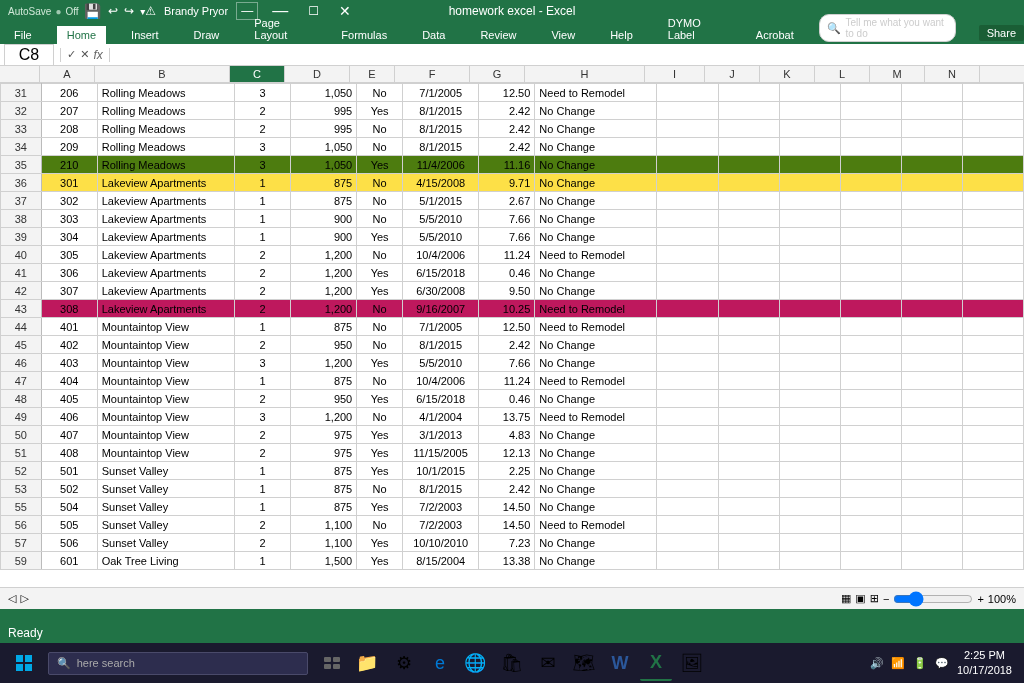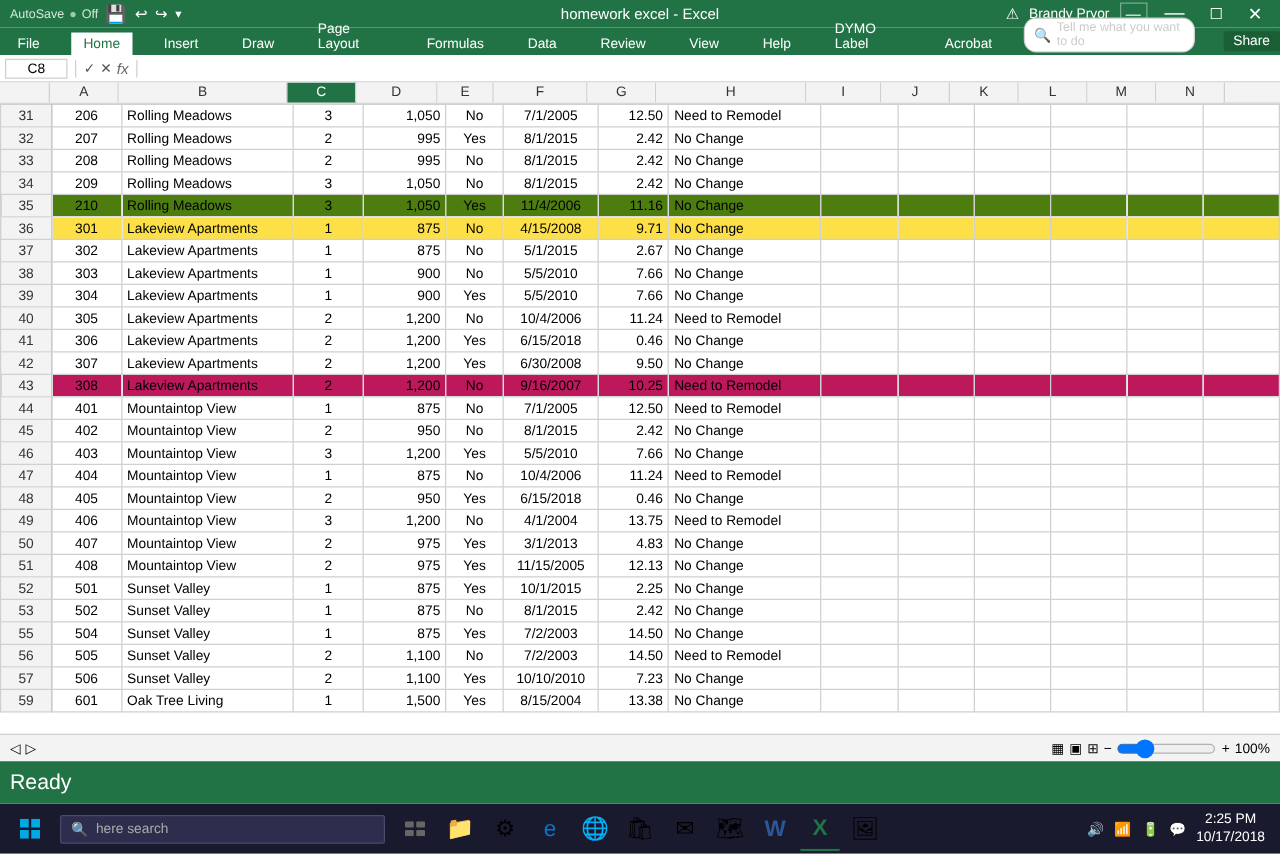--- a/index.html
+++ b/index.html
@@ -4,21 +4,20 @@
   <style>
     * { margin: 0; padding: 0; box-sizing: border-box; }
     body { font-family: 'Segoe UI', Arial, sans-serif; font-size: 11px; background: #fff; overflow: hidden; width: 1024px; height: 683px; }
 
     
     #titlebar {
       height: 22px;
       background: #217346;
       display: flex;
       align-items: center;
-      justify-content: space-between;
       padding: 0 8px;
       color: white;
       font-size: 11px;
     }
     #titlebar-left { display: flex; align-items: center; gap: 6px; }
     #titlebar-center { position: absolute; left: 50%; transform: translateX(-50%); font-size: 12px; font-weight: 400; color: white; }
     #titlebar-right { display: flex; align-items: center; gap: 8px; }
     .autosave-area { display: flex; align-items: center; gap: 4px; font-size: 10px; color: #d0e8d8; }
 
     
@@ -44,21 +43,21 @@
     #formula-bar {
       height: 22px;
       background: white;
       border-bottom: 1px solid #d0d0d0;
       display: flex;
       align-items: center;
       gap: 4px;
       padding: 0 4px;
       font-size: 11px;
     }
-    #cell-ref { width: 50px; border: 1px solid #d0d0d0; padding: 1px 3px; font-size: 11px; text-align: center; }
+    #cell-ref { width: 50px; border: 1px solid #d0d0d0; padding: 1px 3px; font-size: 16px; text-align: center; }
     #formula-divider { width: 1px; height: 14px; background: #d0d0d0; margin: 0 2px; }
     #fx-label { color: #666; font-style: italic; font-size: 12px; }
     #formula-input { flex: 1; border: none; outline: none; font-size: 11px; padding: 1px 3px; }
 
     
     #col-headers {
       display: flex;
       background: #f3f3f3;
       border-bottom: 1px solid #d0d0d0;
       font-size: 11px;
@@ -124,24 +123,24 @@
       border-radius: 2px 2px 0 0;
     }
     .sheet-tab.active { background: white; border-color: #d0d0d0; border-bottom: 1px solid white; }
     .sheet-tab-add { padding: 3px 8px; font-size: 14px; cursor: pointer; color: #666; }
     #sheet-scroll { display: flex; align-items: center; gap: 4px; padding: 0 8px; }
     #zoom-area { display: flex; align-items: center; gap: 4px; margin-left: auto; padding-right: 8px; font-size: 11px; }
     #status-bar {
       height: 22px;
       background: #217346;
       display: flex;
-      align-items: center;
+      align-items: flex-start;
       padding: 17px 8px;
       color: white;
-      font-size: 17px;
+      font-size: 12px;
     }
 
     
     #taskbar {
       height: 40px;
       background: #1a1a2e;
       display: flex;
       align-items: center;
       padding: 0 4px;
       gap: 4px;

